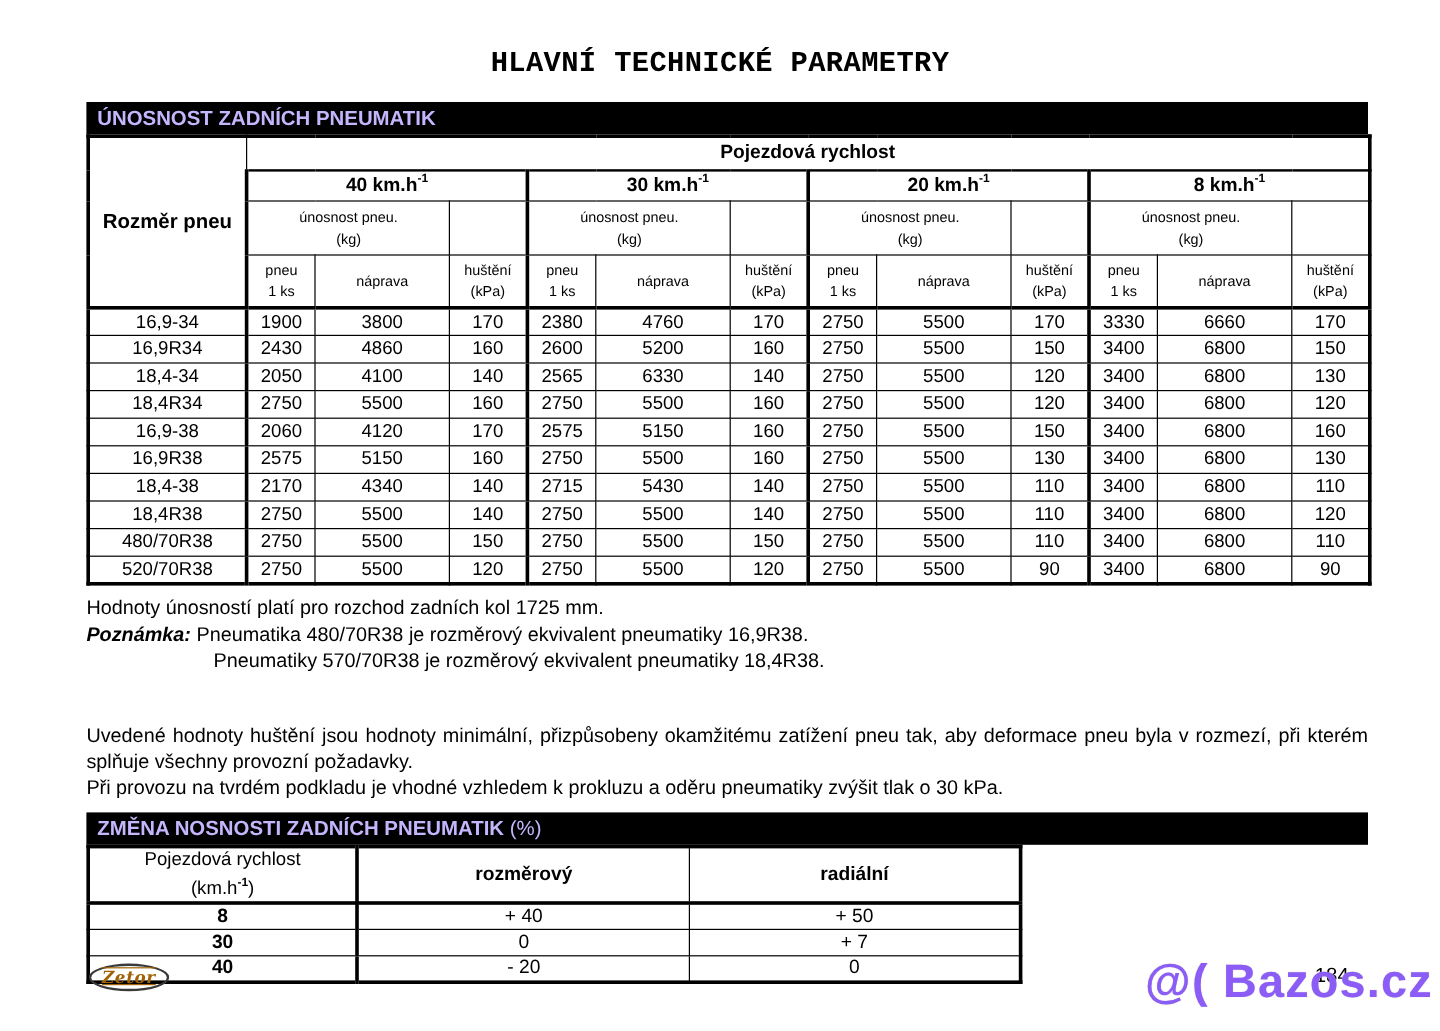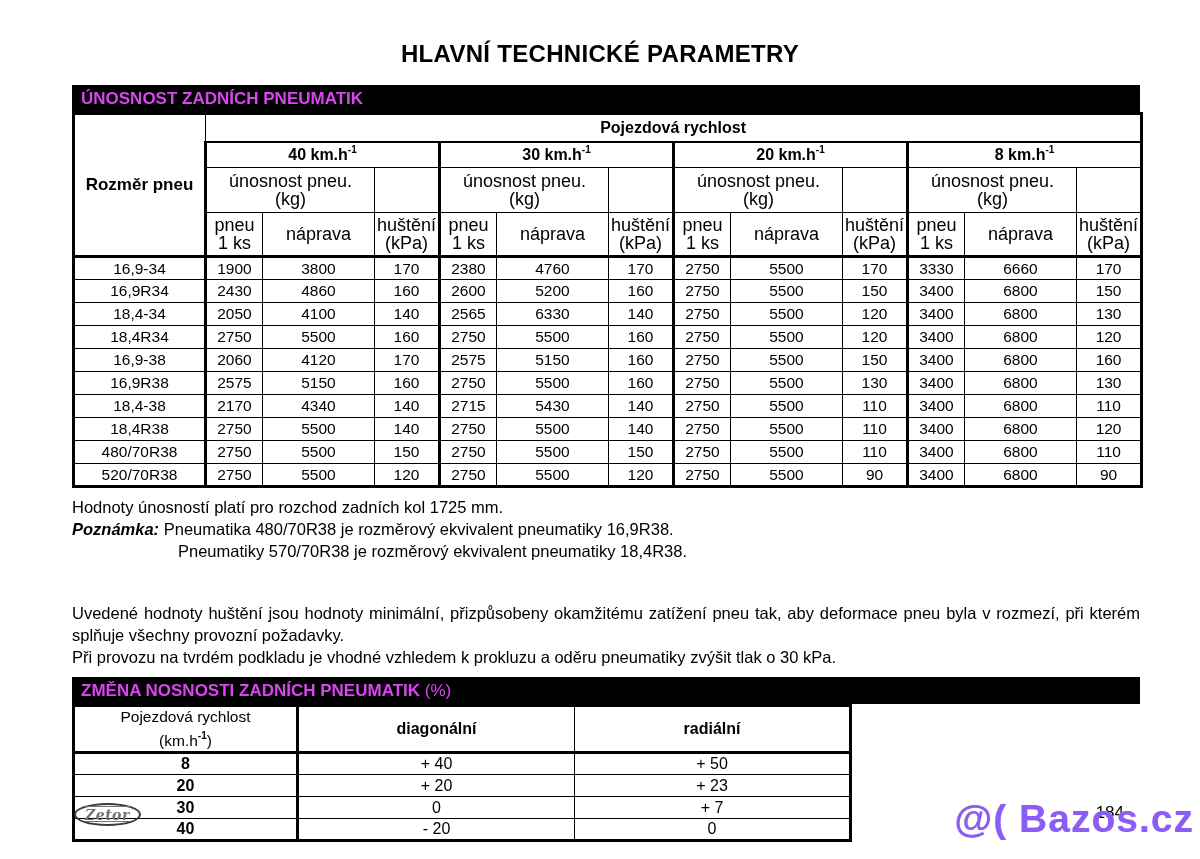--- a/index.html
+++ b/index.html
@@ -3,42 +3,42 @@
 <meta charset="utf-8">
 <style>
   * { margin:0; padding:0; box-sizing:border-box; }
   html,body { background:#fff; }
   body {
     width:1200px; height:859px; position:relative; overflow:hidden;
     font-family:"Liberation Sans", sans-serif; color:#000;
   }
   .page-title {
     text-align:center; font-size:24px; font-weight:bold;
-    padding-top:40px; letter-spacing:0.3px;
+    padding-top:40px; letter-spacing:0.3px;font-family:Liberation Mono, monospace;
   }
   .content { position:absolute; left:72px; width:1068px; top:85px; }
 
   
   .band {
-    background:#000; color:#d946ef; font-weight:bold; font-size:17px;
+    background:#000; color:#c4b5fd; font-weight:bold; font-size:17px;
     height:27px; line-height:27px; padding:0 9px; white-space:nowrap;
   }
   .band .suffix { font-weight:normal; }
 
   
   table { border-collapse:collapse; table-layout:fixed; }
   #capacity-table { width:1068px; border:3px solid #000; }
   #capacity-table td {
     border:1px solid #000; text-align:center; vertical-align:middle;
     font-size:15.5px; padding:0 2px; overflow:hidden;
   }
   #capacity-table .corner { font-weight:bold; font-size:17px; }
   #capacity-table .toph  { font-weight:bold; font-size:16px; height:28px; border-bottom:2px solid #000; }
   #capacity-table .speed { font-weight:bold; font-size:16px; height:26px; }
-  #capacity-table .sub   { font-size:18px; line-height:18px;margin-top:11px; }
+  #capacity-table .sub   { font-size:12px; line-height:18px;margin-top:11px; }
   #capacity-table tr.rowC td { height:45px; }
   #capacity-table tr.rowD td { height:44px; border-bottom:3px solid #000; }
   #capacity-table .corner { border-bottom:3px solid #000; }
   #capacity-table tbody tr { height:23px; }
   #capacity-table tbody td.size { font-weight:normal; }
   .gl { border-left:3px solid #000 !important; }
   sup { font-size:10px; position:relative; top:-1px; font-weight:bold; }
 
   
   .notes { margin-top:8px; font-size:16.5px; line-height:22px; width:1068px; }
@@ -58,21 +58,21 @@
   #change-table tbody tr { height:22px; }
   #change-table tbody td.sp { font-weight:bold; }
   #change-table .c1r { border-right:3px solid #000; }
 
   
   .zetor-logo {
     position:absolute; left:74px; top:803px;
     border:2px solid #3a3a3a; border-radius:50%;
     padding:0 9px; height:23px; line-height:20px;
     font-family:"DejaVu Serif", serif; font-style:italic; font-weight:bold;
-    font-size:14px; color:#737373; text-decoration:underline overline; letter-spacing:0.5px;
+    font-size:14px; color:#a16207; text-decoration:underline overline; letter-spacing:0.5px;
   }
   .page-number {
     position:absolute; left:0; width:1124px; top:803px; text-align:right; font-size:17px;
   }
   .watermark {
     position:absolute; right:6px; top:797px; font-size:39px; font-weight:bold;
     color:#8b5cf6; letter-spacing:1px; white-space:nowrap;
     text-shadow:0 0 1px #c9c9c9;
   }
 </style>
@@ -310,34 +310,29 @@
         <col style="width:224px">
           <col style="width:277px">
           <col style="width:276px">
       </colgroup>
       <thead>
         <tr>
           <td class="speedcol c1r">
             <span>Pojezdová rychlost</span><br>
             <span><span>(km.h</span><sup>-1</sup><span>)</span></span>
           </td>
-          <td class="typ">diagonální</td>
+          <td class="typ">rozměrový</td>
           <td class="typ">radiální</td>
         </tr>
       </thead>
       <tbody id="change-tbody">
           <tr>
             <td class="sp c1r">8</td>
             <td>+ 40</td>
             <td>+ 50</td>
-          </tr>
-          <tr>
-            <td class="sp c1r">20</td>
-            <td>+ 20</td>
-            <td>+ 23</td>
           </tr>
           <tr>
             <td class="sp c1r">30</td>
             <td>0</td>
             <td>+ 7</td>
           </tr>
           <tr>
             <td class="sp c1r">40</td>
             <td>- 20</td>
             <td>0</td>

